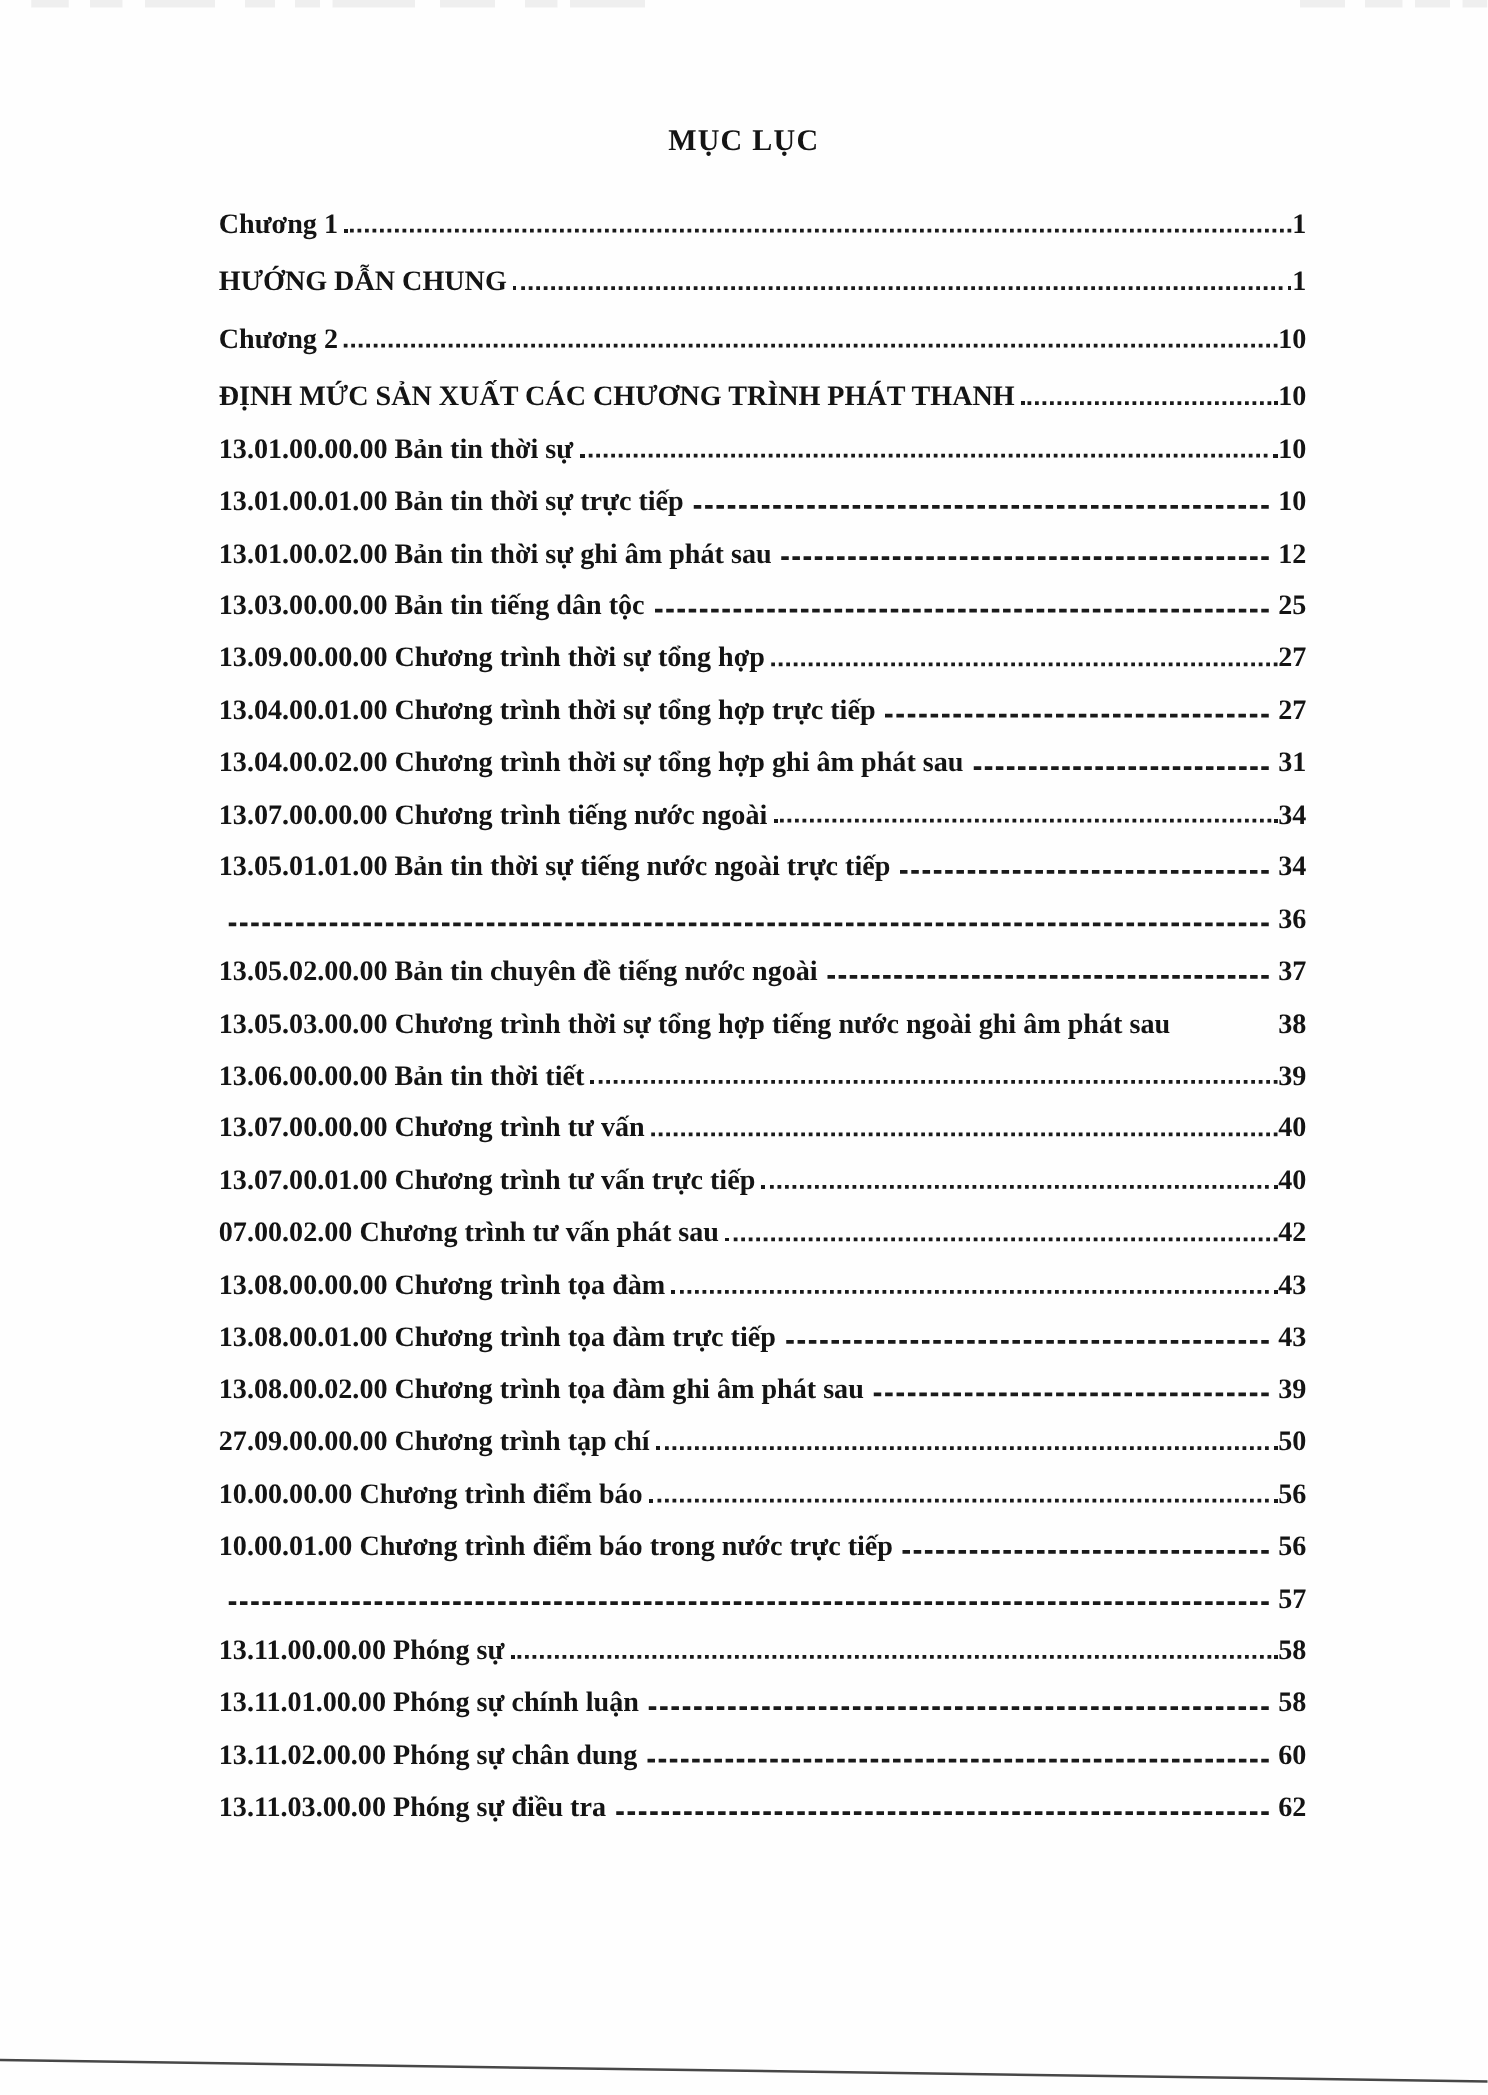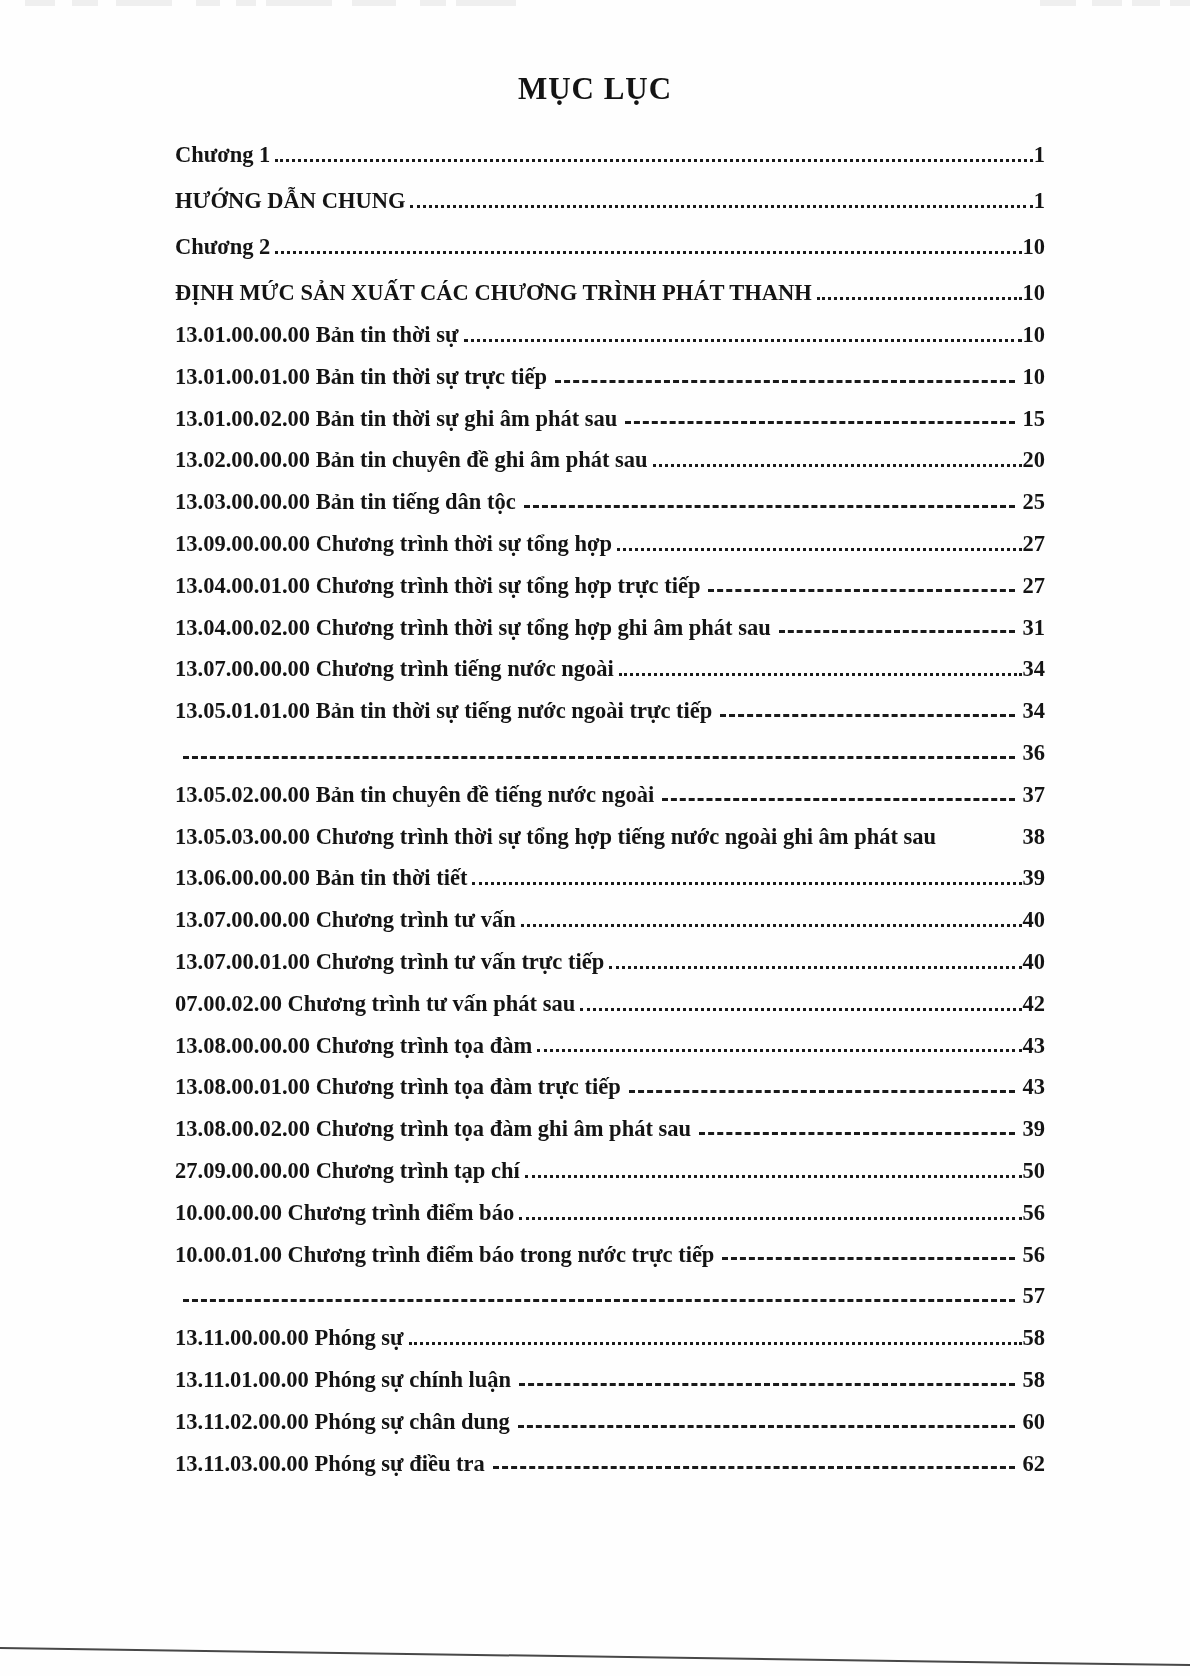--- a/index.html
+++ b/index.html
@@ -14,23 +14,23 @@
   .page {
     position: absolute; inset: 0;
     background: #fefefe;
   }
   
   .top-artifacts i {
     position: absolute; top: 0; height: 6px;
     background: #efefef; display: block;
   }
   .title {
-    margin: 0; padding-top: 74px; height: 30px;
+    margin: 0; padding-top: 98px; height: 30px;
     text-align: center;
-    font-size: 31px; line-height: 30px;
+    font-size: 24px; line-height: 30px;
     font-weight: 700; letter-spacing: 1px;
     margin-bottom: 18px;
   }
   .toc {
     margin-left: 175px; margin-right: 145px; 
   }
   .row {
     display: flex; align-items: flex-end;
     height: 41.8px;
     font-size: 22.5px; font-weight: 700;
@@ -103,26 +103,21 @@
     <span class="num">10</span>
   </div>
       <div class="row">
     <span class="label">13.01.00.01.00 Bản tin thời sự trực tiếp</span>
     <span class="leader dashes"></span>
     <span class="num">10</span>
   </div>
       <div class="row">
     <span class="label">13.01.00.02.00 Bản tin thời sự ghi âm phát sau</span>
     <span class="leader dashes"></span>
-    <span class="num">15</span>
-  </div>
-      <div class="row">
-    <span class="label">13.02.00.00.00 Bản tin chuyên đề ghi âm phát sau</span>
-    <span class="leader dots"></span>
-    <span class="num">20</span>
+    <span class="num">12</span>
   </div>
       <div class="row">
     <span class="label">13.03.00.00.00 Bản tin tiếng dân tộc</span>
     <span class="leader dashes"></span>
     <span class="num">25</span>
   </div>
       <div class="row">
     <span class="label">13.09.00.00.00 Chương trình thời sự tổng hợp</span>
     <span class="leader dots"></span>
     <span class="num">27</span>

